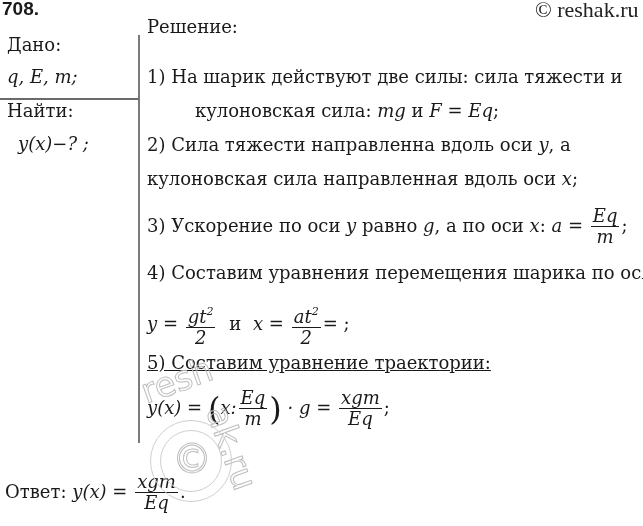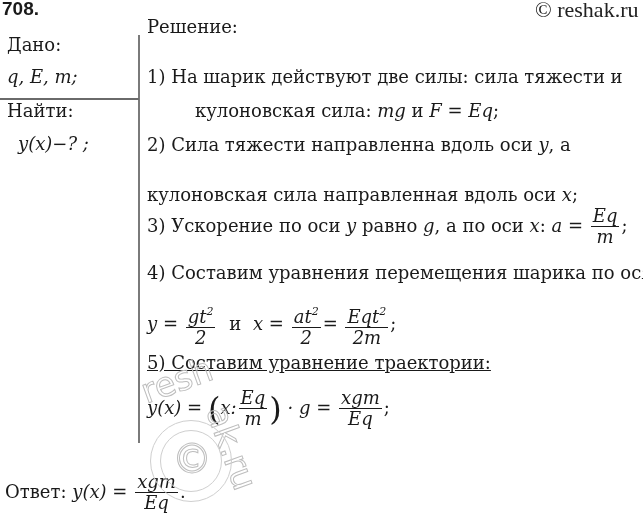--- a/index.html
+++ b/index.html
@@ -37,21 +37,21 @@
 <div class="abs txt" style="left:147px; top:16px;">Решение:</div>
 
 <div class="abs txt" style="left:147px; top:66px;">1) На шарик действуют две силы: сила тяжести и</div>
 <div class="abs txt" style="left:147px; top:100px;margin-left:48px;">
   <span>кулоновская сила: </span><span class="it">mg</span><span> и </span><span class="it">F = Eq</span><span>;</span>
 </div>
 
 <div class="abs txt" style="left:147px; top:134px;">
   <span>2) Сила тяжести направленна вдоль оси </span><span class="it">y</span><span>, а</span>
 </div>
-<div class="abs txt" style="left:147px; top:184px;">
+<div class="abs txt" style="left:147px; top:168px;">
   <span>кулоновская сила направленная вдоль оси </span><span class="it">x</span><span>;</span>
 </div>
 
 <div class="abs txt" style="left:147px; top:206px;text-align:center;">
   <span>3) Ускорение по оси </span><span class="it">y</span><span> равно </span><span class="it">g</span><span>, а по оси </span><span class="it">x</span><span>: </span><span class="it">a =</span>
   <span class="frac it">
       <span class="n">Eq</span>
       <span class="d">m</span>
     </span><span>;</span>
 </div>
@@ -63,24 +63,21 @@
   <span class="frac it">
       <span class="n"><span>gt</span><sup>2</sup></span>
       <span class="d">2</span>
     </span>
   <span style="margin:0 6px;">и</span>
   <span class="it">x =</span>
   <span class="frac it">
       <span class="n"><span>at</span><sup>2</sup></span>
       <span class="d">2</span>
     </span><span>=</span>
-  <span class="frac it">
-      <span class="n"><span>Eqt</span><sup>2</sup></span>
-      <span class="d">2m</span>
-    </span><span>;</span>
+  <span>;</span>
 </div>
 
 <div class="abs txt" style="left:147px; top:352px;text-decoration:underline;">5) Составим уравнение траектории:</div>
 
 <div class="abs txt" style="left:147px; top:388px;">
   <span class="it">y(x) =</span>
   <span class="paren">(</span><span class="it">x:</span><span class="frac it">
       <span class="n">Eq</span>
       <span class="d">m</span>
     </span><span class="paren">)</span>

